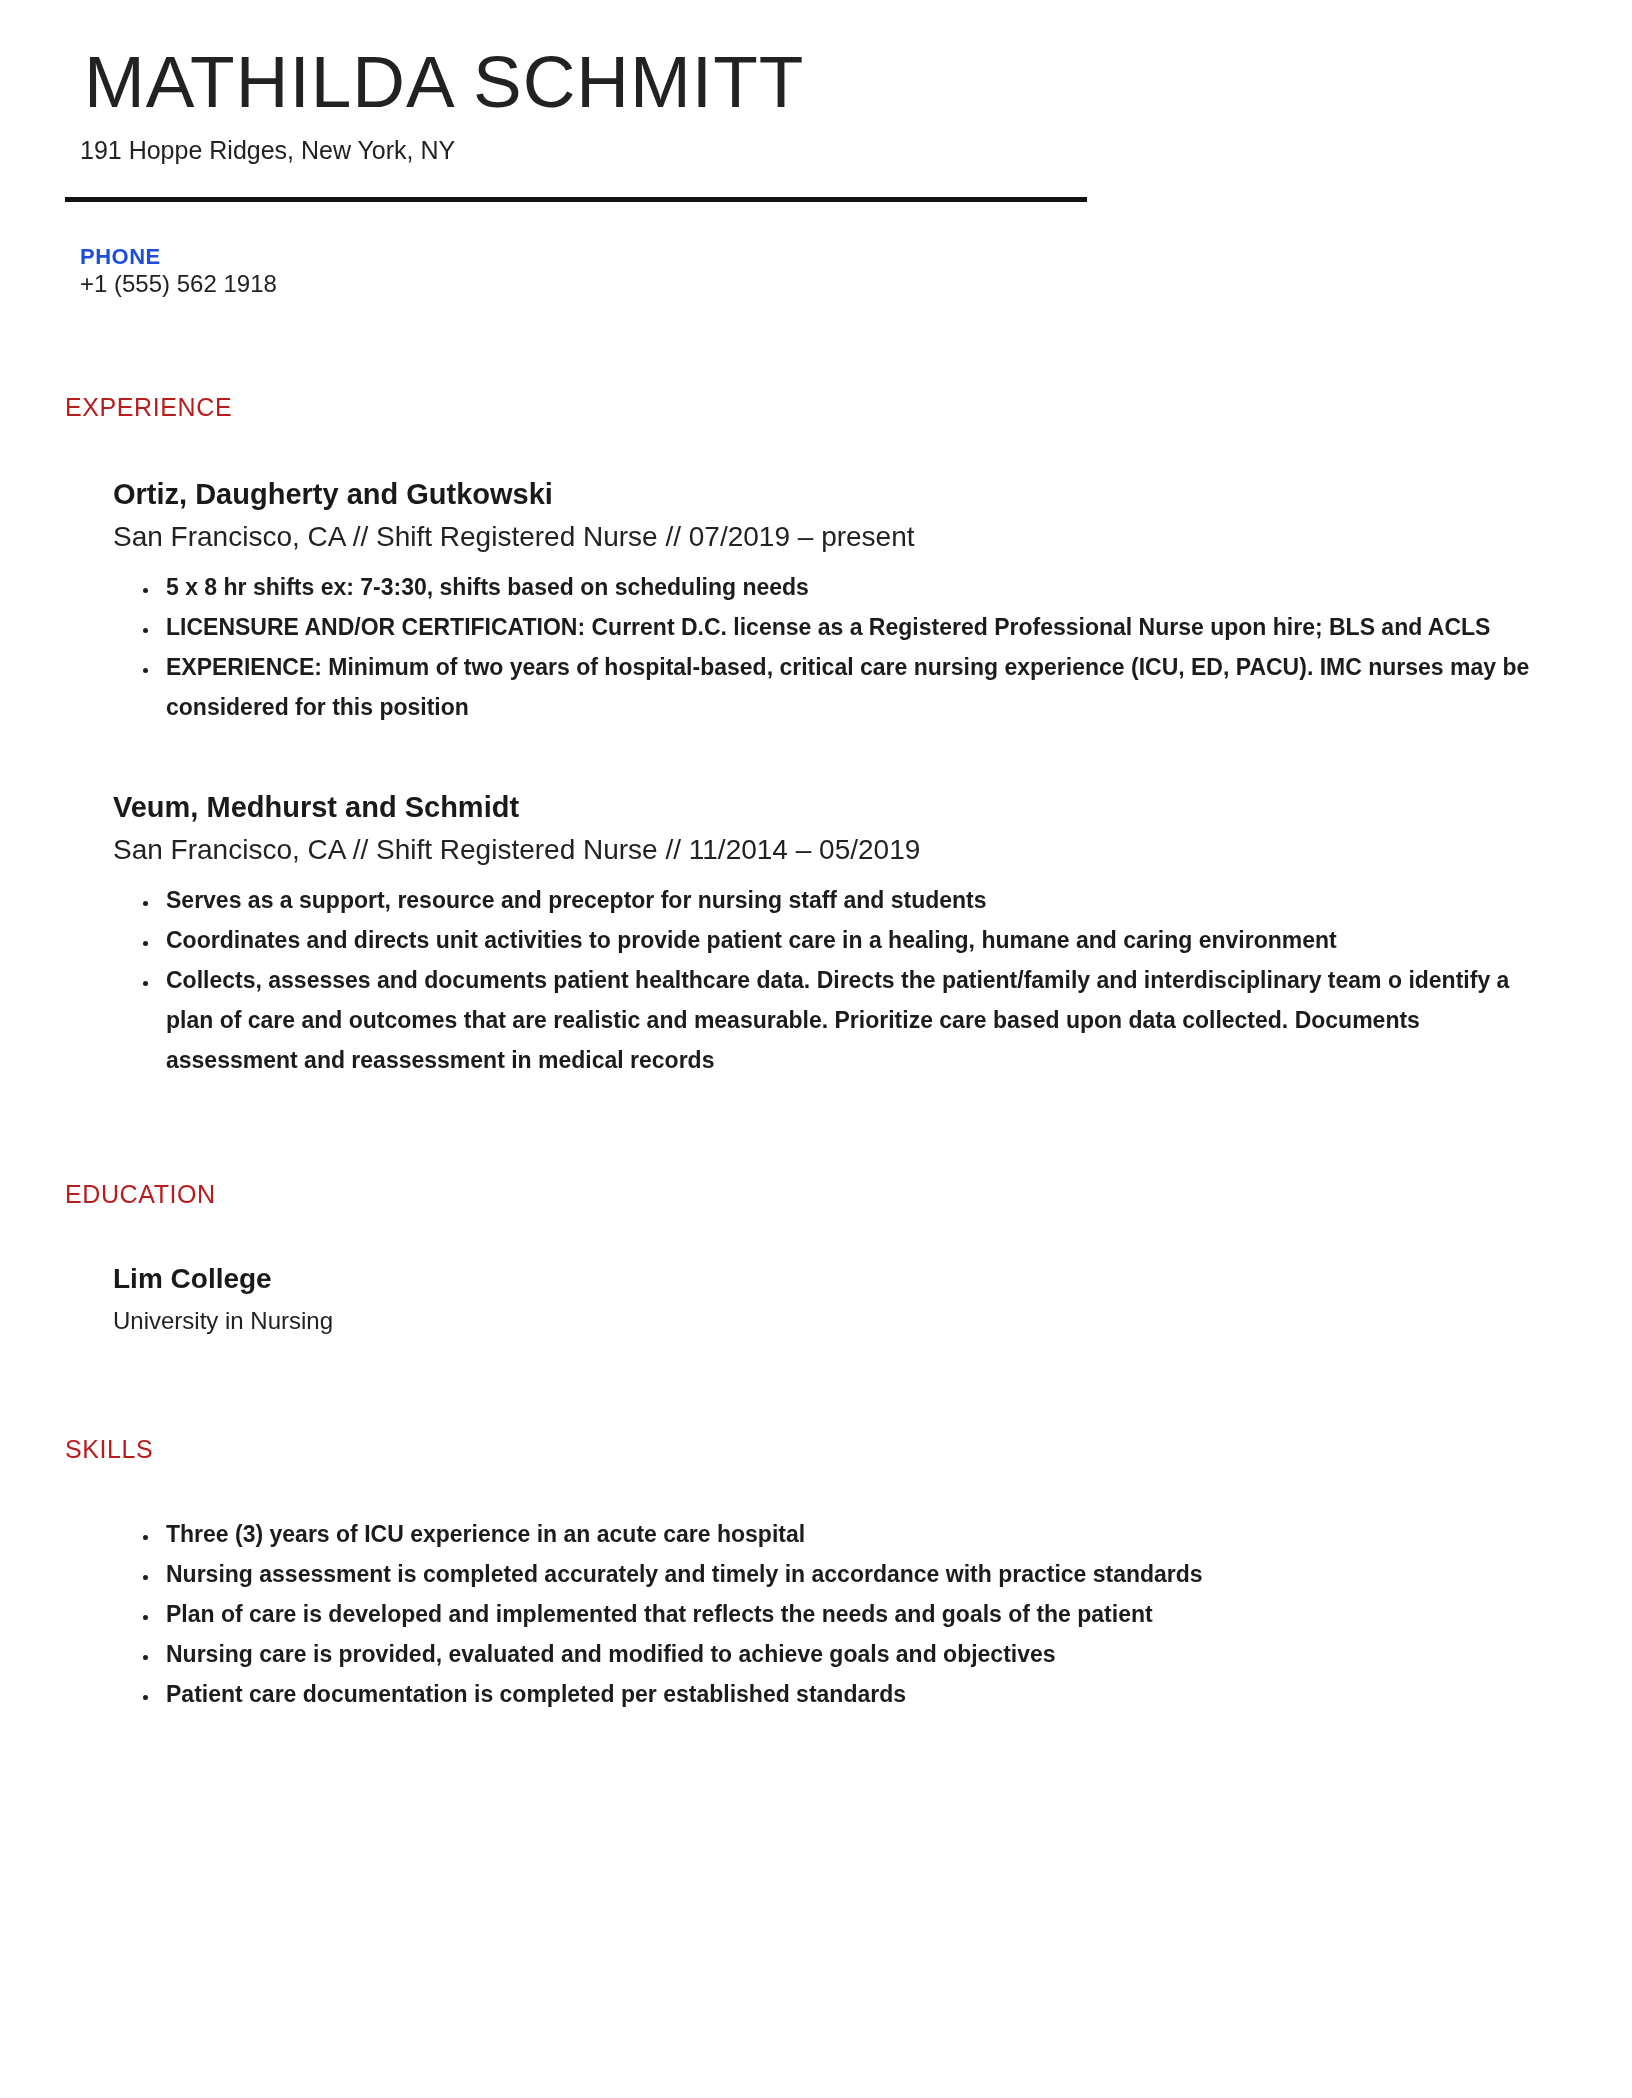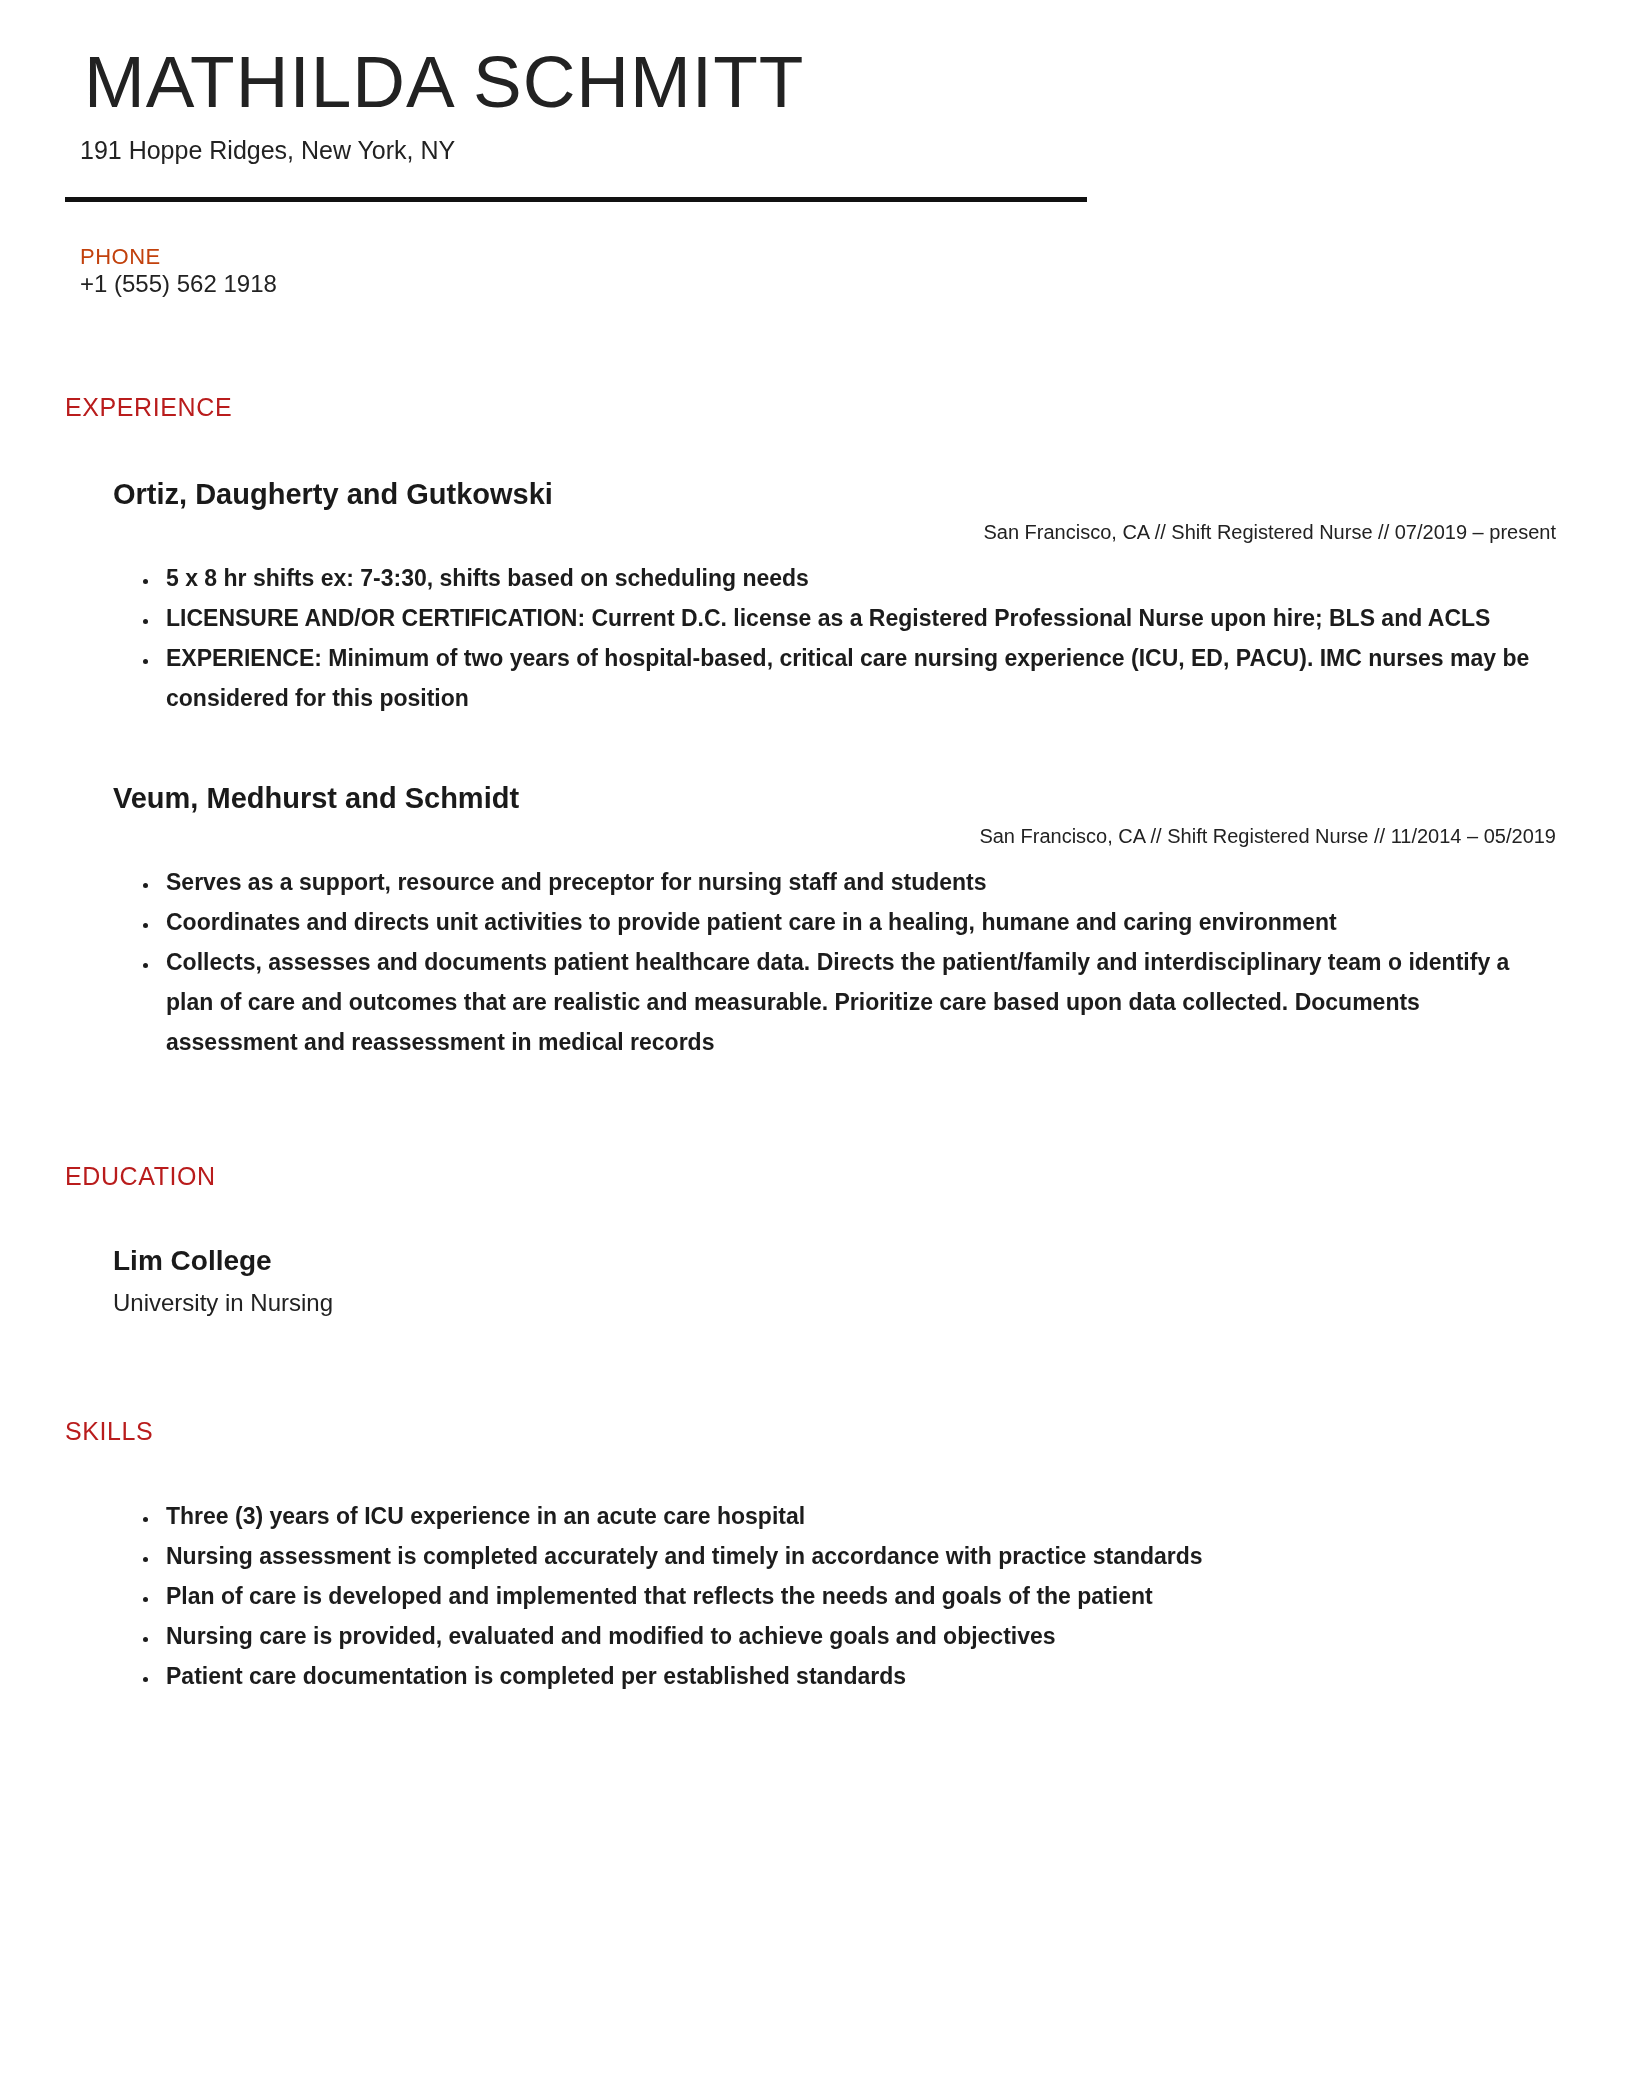--- a/index.html
+++ b/index.html
@@ -37,23 +37,23 @@
     width: 1022px;
     height: 5px;
     background: #111111;
     border: none;
   }
 
   
   .contact { margin-top: 42px; margin-left: 15px; }
   .contact-label {
     font-size: 22px;
-    font-weight: 400;
+    font-weight: 700;
     letter-spacing: 0.5px;
-    color: #c2410c;
+    color: #1d4ed8;
   }
   .contact-value {
     margin-top: 0;
     font-size: 24px;
     color: #222222;
   }
 
   
   .section { margin-top: 95px; }
   .section.education-section { margin-top: 100px; }
@@ -68,23 +68,22 @@
   
   .job { margin-left: 48px; margin-top: 56px; }
   .job + .job { margin-top: 64px; }
   .job-company {
     font-size: 29px;
     font-weight: 700;
     color: #1a1a1a;
   }
   .job-meta {
     margin-top: 10px;
-    font-size: 20px;
+    font-size: 28px;
     color: #222222;
-    text-align: right;
   }
   ul.bullets {
     margin-top: 14px;
     padding-left: 47px;
     list-style: disc outside;
     font-weight: bold;
   }
   ul.bullets li {
     font-size: 23px;
     line-height: 40px;

